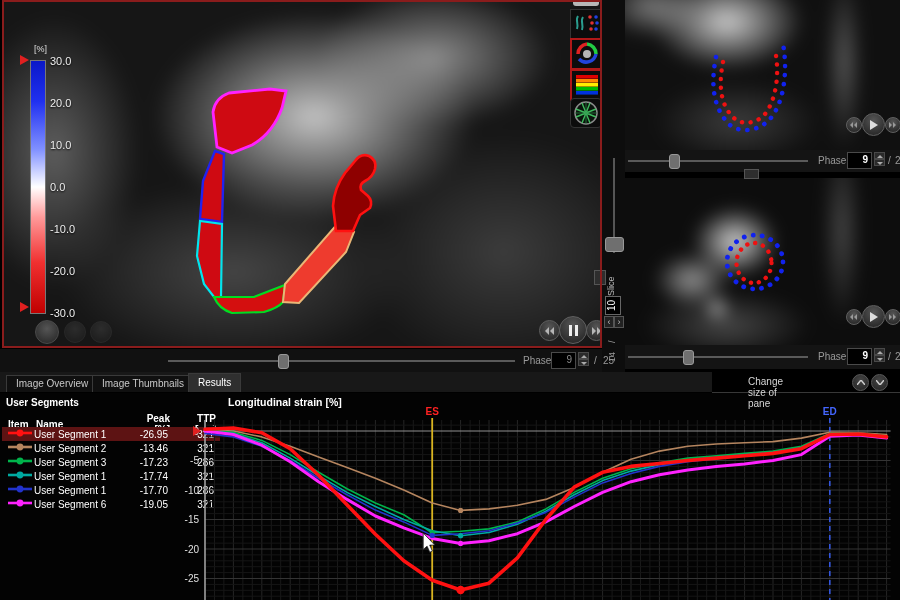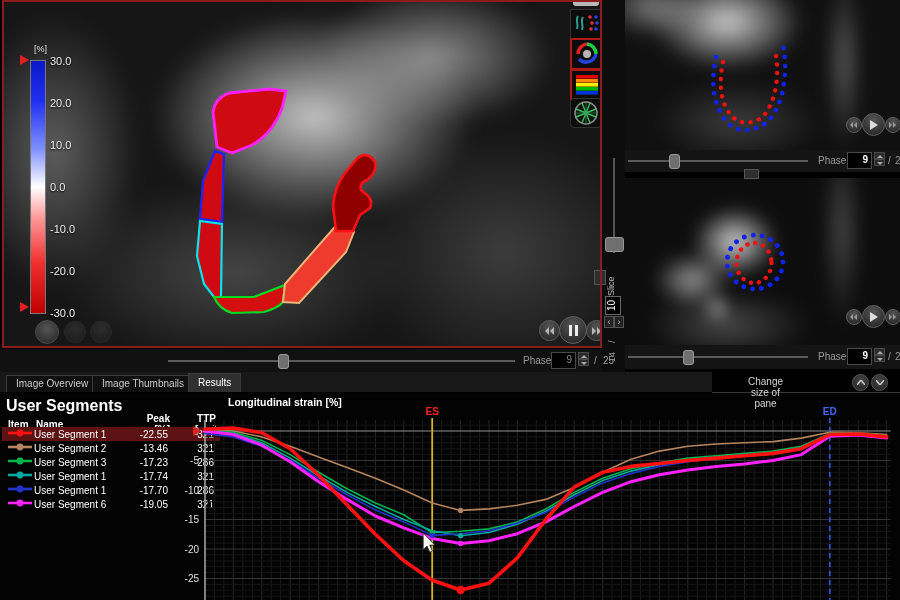--- a/index.html
+++ b/index.html
@@ -69,21 +69,21 @@
   .pane-phase-row{left:625px;width:275px;height:22px;background:#141414;z-index:5;}
   #pane-grip{left:744px;top:169px;width:13px;height:8px;background:#2e2e2e;border:1px solid #555;z-index:6;}
   
   #tab-bar{left:0;top:372px;width:712px;height:20px;background:#181818;border-bottom:1px solid #000;z-index:6;}
   .tab{position:absolute;top:3px;height:16px;line-height:16px;padding:0 9px;font-size:10px;color:#c8c8c8;background:#101010;border:1px solid #3a3a3a;border-bottom:none;}
   .tab.active{background:#2f2f2f;color:#fff;top:1px;height:18px;line-height:18px;}
   #pane-size-label{font-size:10px;color:#d6d6d6;}
   .round-btn{width:15px;height:15px;border-radius:50%;background:radial-gradient(circle at 50% 35%, #454545, #222);border:1px solid #5a5a5a;display:flex;align-items:center;justify-content:center;}
   
   #results-panel{left:0;top:392px;width:900px;height:208px;background:#030303;border-top:1px solid #383838;box-sizing:border-box;}
-  #seg-title{left:6px;top:4px;font-size:16px;font-weight:bold;color:#fff;}
+  #seg-title{left:6px;top:4px;font-size:10px;font-weight:bold;color:#fff;}
   .seg-grid{display:grid;grid-template-columns:32px 96px 42px 46px;align-items:center;}
   #seg-header{left:4px;top:20px;width:216px;font-size:10px;font-weight:bold;color:#fff;}
   #seg-rows{left:2px;top:34px;width:218px;}
   .seg-row{height:14px;font-size:10px;color:#fff;cursor:default;}
   .seg-row.selected{background:#5d1313;}
   .seg-row .num,#seg-header .num{text-align:right;padding-right:4px;}
   .icon-cell{padding-left:4px;}
   #chart-title{left:228px;top:3px;font-size:10.5px;font-weight:bold;color:#fff;}
   #strain-chart{position:absolute;left:180px;top:0;width:715px;height:208px;overflow:visible;}
   .ytick{fill:#e0e0e0;font-size:10px;text-anchor:end;}
@@ -280,21 +280,21 @@
       <div class="spin-btn down"></div>
     </div>
     <span class="fracsep abs" style="left:263px;top:6px;">/</span>
     <span class="fractot abs" style="left:270px;top:6px;">25</span>
   </div>
 
   <div id="tab-bar" class="abs">
     <div class="tab" style="left:6px;">Image Overview</div>
     <div class="tab" style="left:92px;">Image Thumbnails</div>
     <div class="tab active" style="left:188px;">Results</div>
-    <span id="pane-size-label" class="abs" style="left:748px;top:4px;text-align:center;">Change size of pane</span>
+    <span id="pane-size-label" class="abs" style="left:748px;top:4px;">Change size of pane</span>
     <div class="round-btn abs" style="left:852px;top:2px;">
       <svg width="8" height="5">
           <polyline points="0,5 4,0 8,5" fill="none" stroke="#ccc" stroke-width="1.5"></polyline>
         </svg>
     </div>
     <div class="round-btn abs" style="left:871px;top:2px;">
       <svg width="8" height="5">
           <polyline points="0,0 4,5 8,0" fill="none" stroke="#ccc" stroke-width="1.5"></polyline>
         </svg>
     </div>
@@ -308,21 +308,21 @@
       <span class="num">Peak [%]</span>
       <span class="num">TTP [ms]</span>
     </div>
     <div id="seg-rows" class="abs">
         <div class="seg-row seg-grid selected">
           <span class="icon-cell"><svg width="28" height="10">
               <line x1="2" y1="5" x2="26" y2="5" stroke="#ff1111" stroke-width="2.6"></line>
               <circle cx="14" cy="5" r="3.4" fill="#ff1111"></circle>
             </svg></span>
           <span>User Segment 1</span>
-          <span class="num">-22.55</span>
+          <span class="num">-26.95</span>
           <span class="num">321</span>
         </div>
         <div class="seg-row seg-grid">
           <span class="icon-cell"><svg width="28" height="10">
               <line x1="2" y1="5" x2="26" y2="5" stroke="#b5855f" stroke-width="2.6"></line>
               <circle cx="14" cy="5" r="3.4" fill="#b5855f"></circle>
             </svg></span>
           <span>User Segment 2</span>
           <span class="num">-13.46</span>
           <span class="num">321</span>

